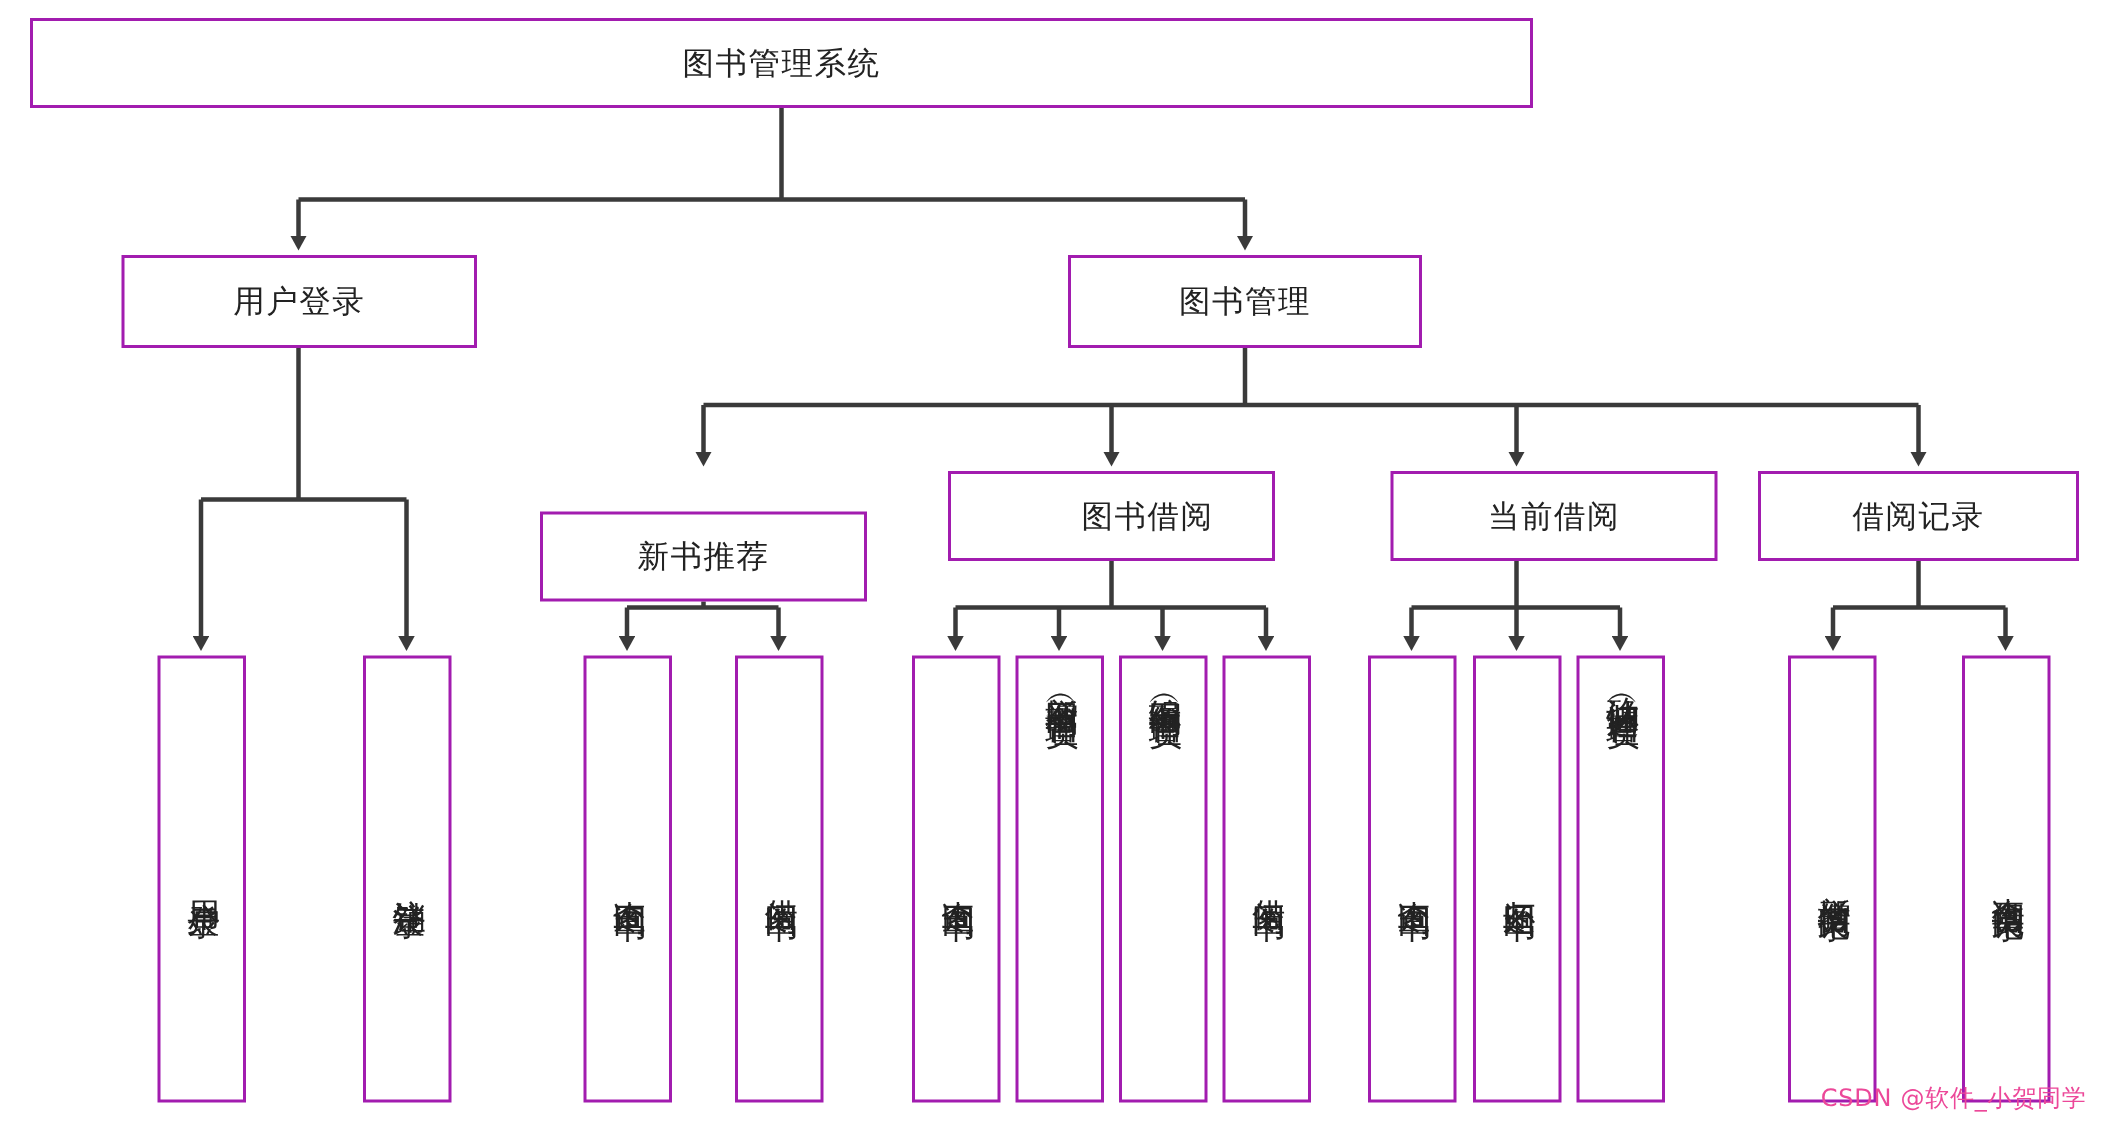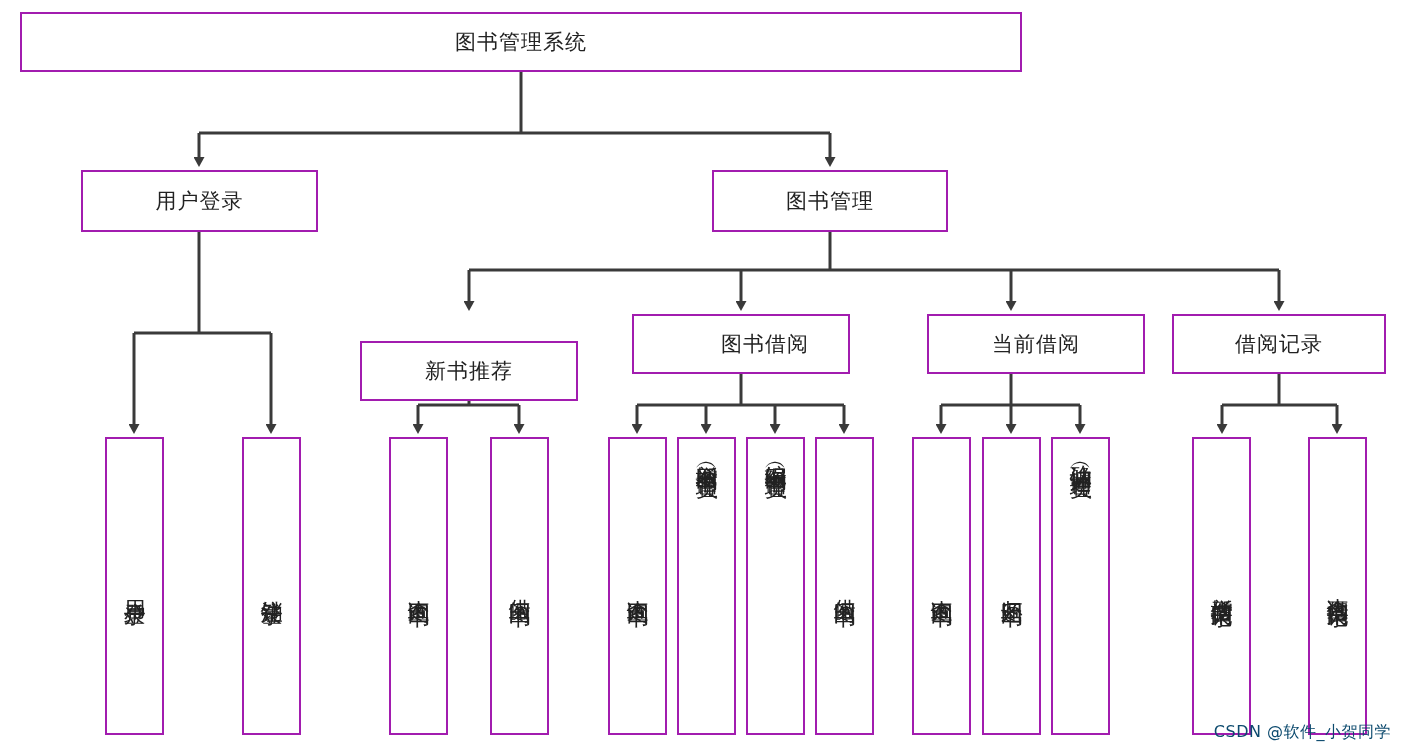--- a/index.html
+++ b/index.html
@@ -63,21 +63,21 @@
   }
   .node.vert.center {
     align-items: center;
     padding-top: 0;
   }
   .watermark {
     position: absolute;
     right: 14px;
     bottom: 4px;
     font-size: 16px;
-    color: #0c4a6e;
+    color: #ec4899;
     letter-spacing: 0.5px;
     white-space: nowrap;
   }
 </style>
 </head>
 <body>
 
 <div id="canvas">
 
   <svg class="wires" viewBox="0 0 1405 747" xmlns="http://www.w3.org/2000/svg">

